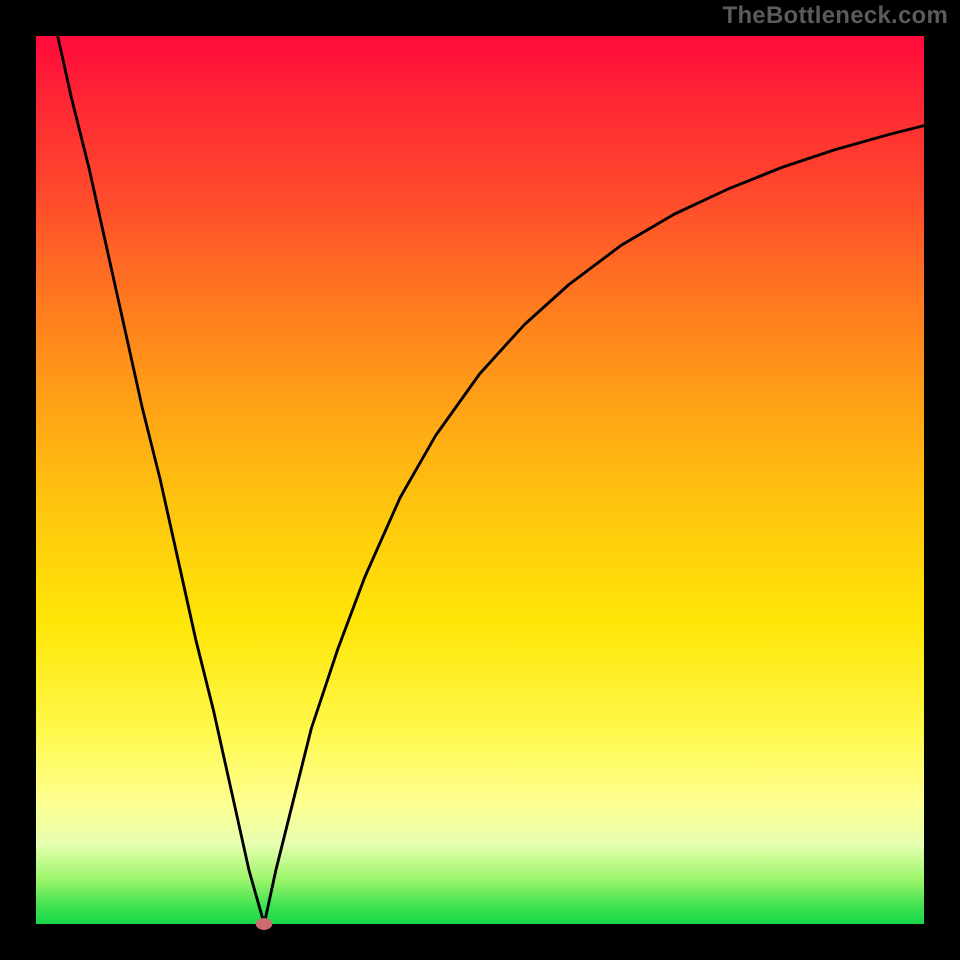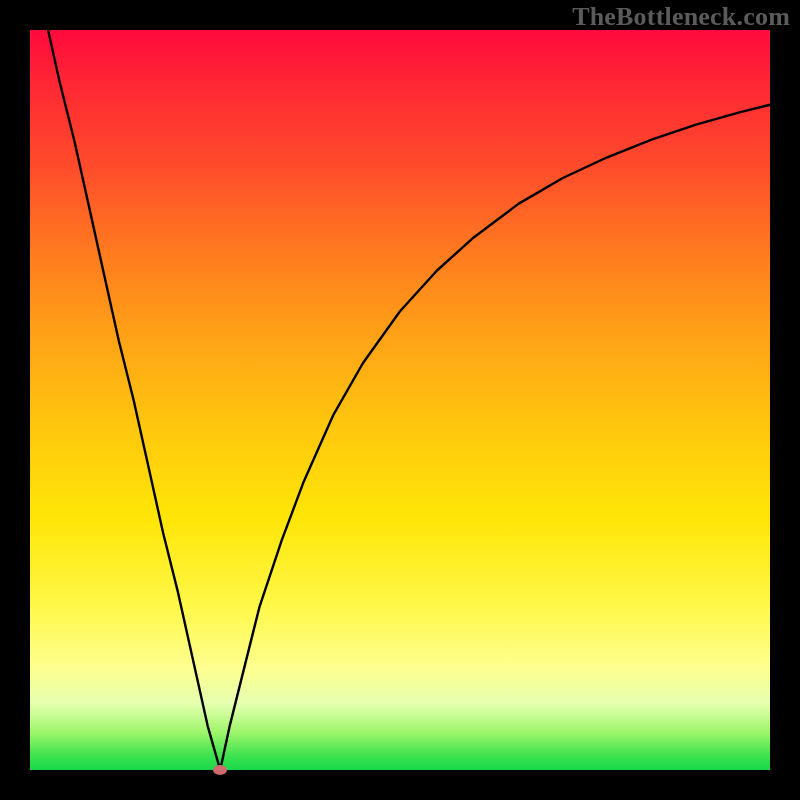--- a/index.html
+++ b/index.html
@@ -15,25 +15,24 @@
     position: relative;
     width: 800px;
     height: 800px;
     background: #000000;
   }
   .watermark {
     position: absolute;
     top: 2px;
     right: 10px;
     color: #5b5b5b;
-    font-size: 26px;
+    font-size: 20px;
     font-weight: 600;
     letter-spacing: 0.2px;
     user-select: none;
-    font-family: Liberation Serif, serif;
   }
   .plot-area {
     position: absolute;
     left: 30px;
     top: 30px;
     width: 740px;
     height: 740px;
     
     background: linear-gradient(to bottom,
       #ff0a3c 0%,

